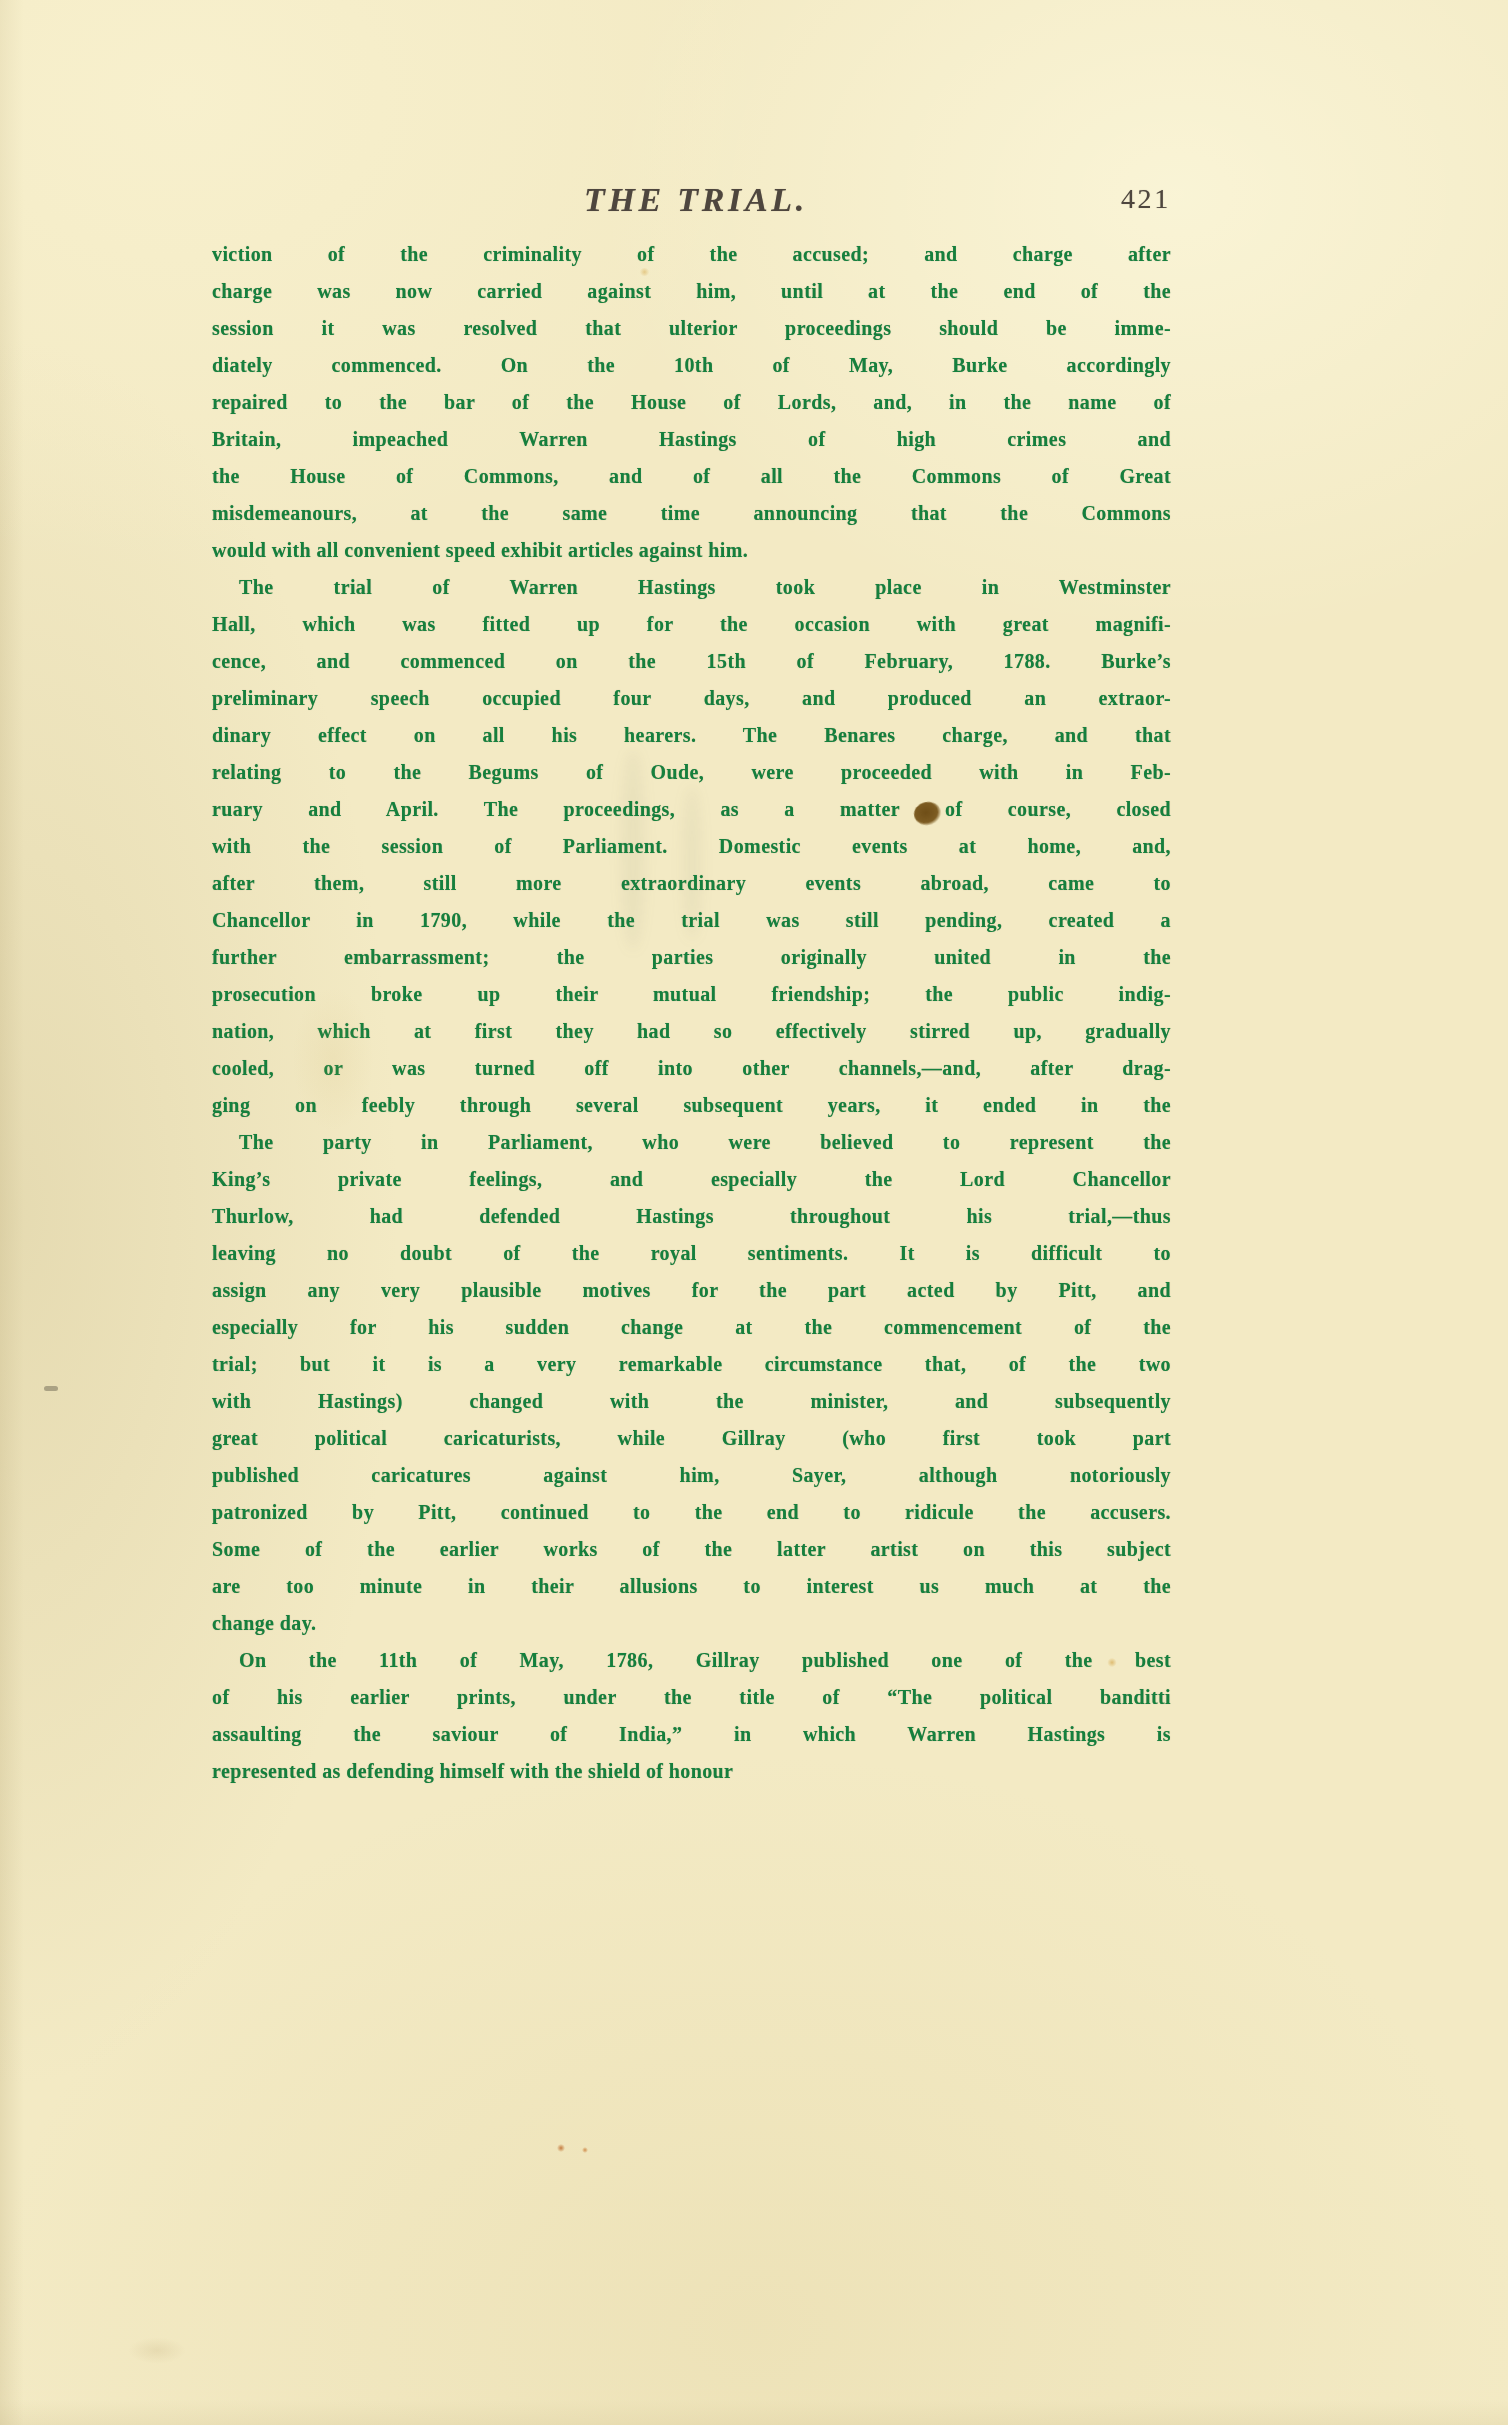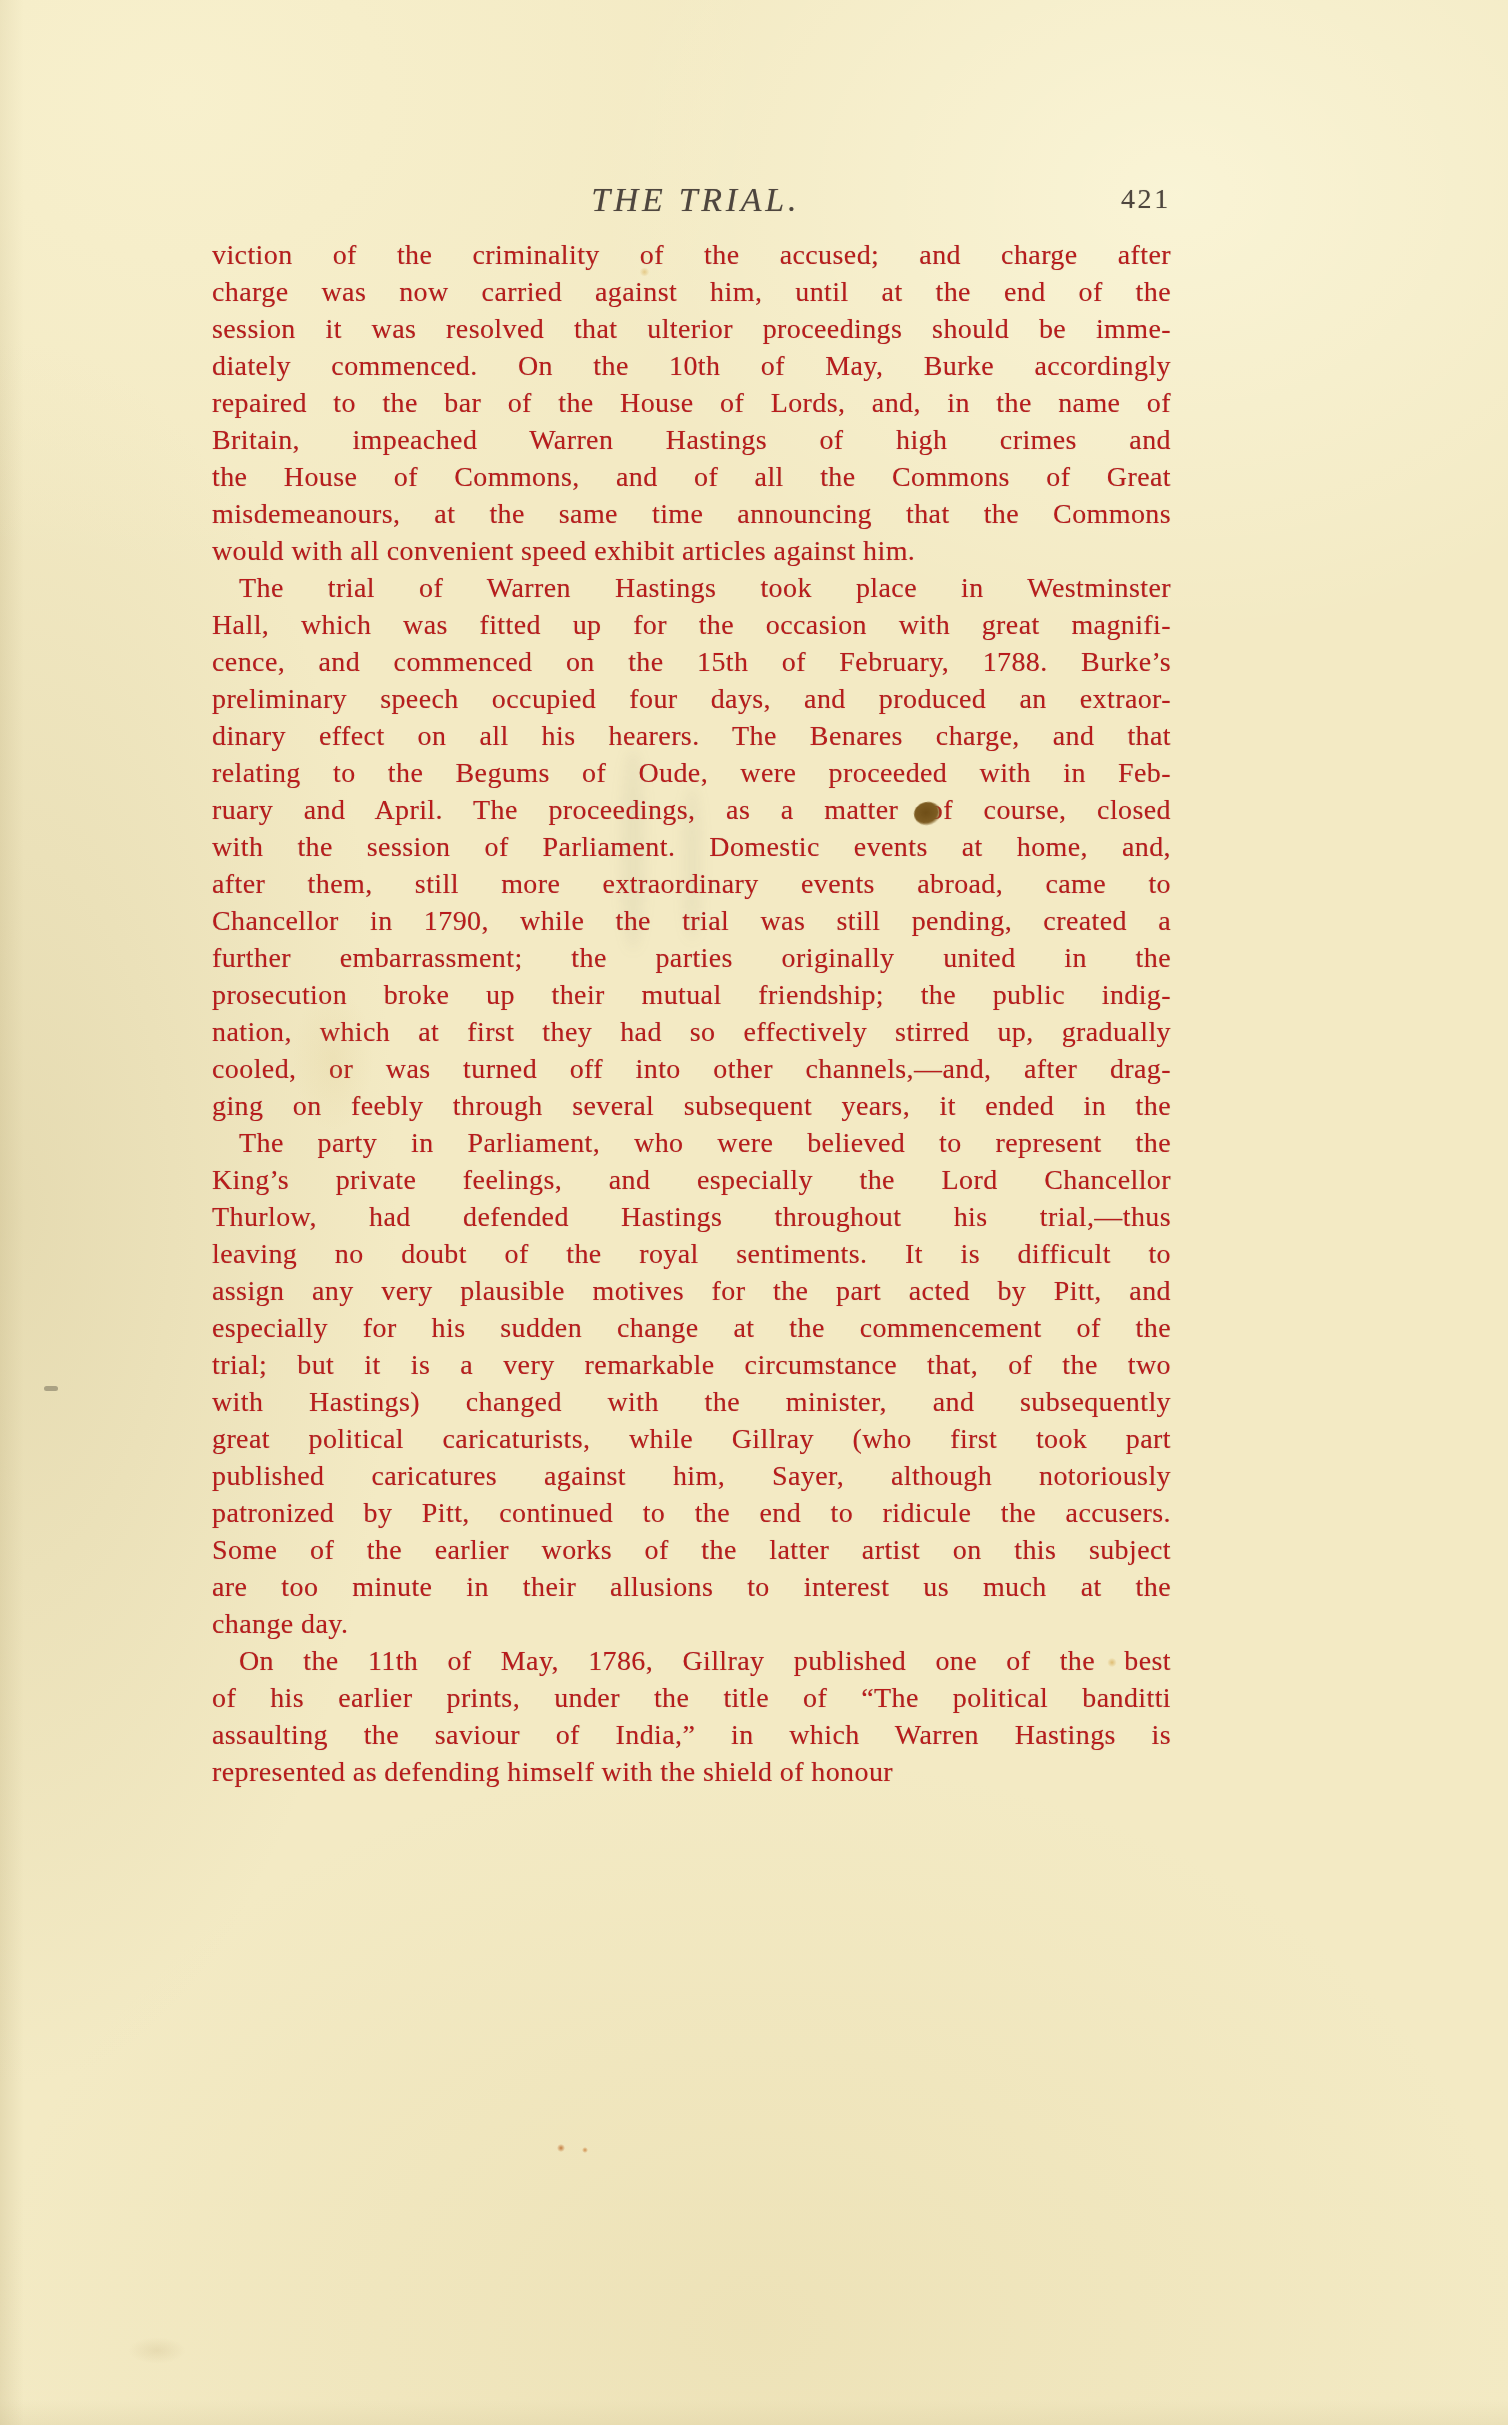--- a/index.html
+++ b/index.html
@@ -45,40 +45,42 @@
     position: absolute;
     left: 50%;
     transform: translateX(-48%);
     top: 0;
     font-style: italic;
     font-size: 34px;
     letter-spacing: 3.7px;
     color: #4e463e;
     text-shadow: 0 0 0.9px rgba(78,70,62,0.45);
     white-space: nowrap;
+    font-weight: bold;
   }
   .page-number {
     position: absolute;
     right: 0;
     top: 1.8px;
     font-size: 28px;
     letter-spacing: 2.7px;
     color: #4e463e;
     text-shadow: 0 0 0.9px rgba(78,70,62,0.45);
   }
   .text-block {
     position: absolute;
     left: 212px;
     top: 236px;
     width: 959px;
-    font-size: 28px;
+    font-size: 20px;
     line-height: 37px;
-    color: #b91c1c;
+    color: #15803d;
     text-shadow: 0 0 0.9px rgba(78,70,62,0.40);
     letter-spacing: 0.4px;
+    font-weight: bold;
   }
   .para { margin: 0; }
   .line {
     text-align: justify;
     text-align-last: justify;
     white-space: nowrap0; 
   }
   .line.final { text-align-last: left; }
   .line.indent { text-indent: 27px; }
   

